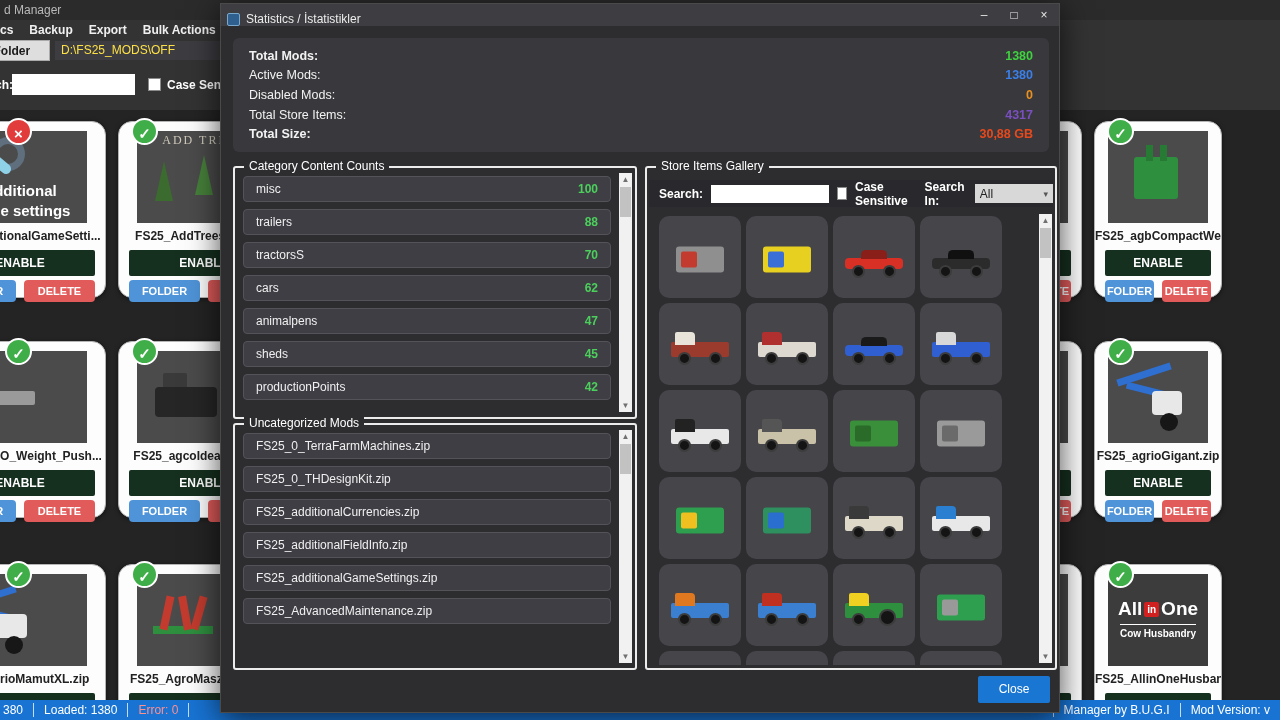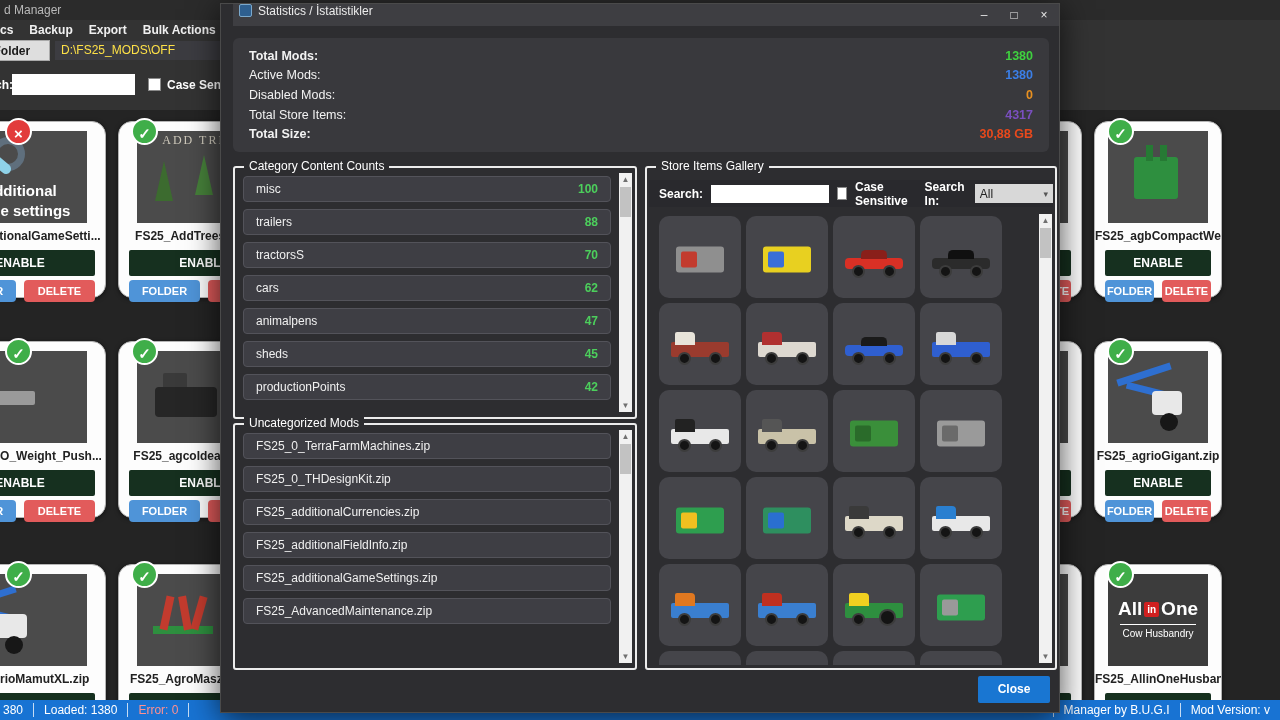--- a/index.html
+++ b/index.html
@@ -63,36 +63,36 @@
   .cult-r1,.cult-r2,.cult-r3 { position:absolute; width:8px; height:34px; background:#c23b2e; top:22px; }
   .cult-r1{left:26px;transform:rotate(12deg);} .cult-r2{left:44px;transform:rotate(-10deg);} .cult-r3{left:58px;transform:rotate(16deg);}
   .wgr-box { position:absolute; top:26px; left:26px; width:44px; height:42px; background:#2e8f3f; border-radius:3px; }
   .wgr-p1,.wgr-p2 { position:absolute; top:14px; width:7px; height:16px; background:#267a34; }
   .wgr-p1{left:38px;} .wgr-p2{left:52px;}
   .aio { background:#3c3c3c; }
   .aio-line1 { position:absolute; top:24px; left:0; right:0; display:flex; justify-content:center; align-items:center; gap:2px; }
   .aio-all,.aio-one { color:#fff; font-size:19px; font-weight:bold; }
   .aio-in { background:#d02020; color:#fff; font-size:10px; font-weight:bold; padding:2px 3px; border-radius:2px; }
   .aio-rule { position:absolute; top:50px; left:12px; right:12px; height:1px; background:#fff; }
-  .aio-sub { position:absolute; top:54px; left:0; right:0; text-align:center; color:#fff; font-size:10px; font-weight:normal; }
+  .aio-sub { position:absolute; top:54px; left:0; right:0; text-align:center; color:#fff; font-size:10px; font-weight:bold; }
 
   
   .statusbar { position:absolute; left:0; bottom:0; width:100%; height:20px; background:#1873d3;
     color:#fff; font-size:12px; display:flex; align-items:center; z-index:5; }
   .statusbar .seg { padding:0 10px; border-right:1px solid rgba(255,255,255,.75); line-height:14px; }
   .statusbar .seg.first { padding-left:3px; }
   .statusbar .seg.err { color:#ff9090; }
   .sb-right { margin-left:auto; display:flex; align-items:center; }
   .sb-right .seg { border-right:none; border-left:1px solid rgba(255,255,255,.75); }
 
   
   .dialog { position:absolute; left:220px; top:3px; width:840px; height:710px; background:#2d2d30;
     border:1px solid #4a4a4a; z-index:50; box-shadow:0 6px 30px rgba(0,0,0,.7); }
-  .dlg-titlebar { position:absolute; top:0; left:12px; right:0; height:22px; background:#3e3e42;
-    display:flex; align-items:flex-start; color:#ececec; font-size:12px; }
+  .dlg-titlebar { position:absolute; top:0; left:0; right:0; height:22px; background:#3e3e42;
+    display:flex; align-items:flex-end; color:#ececec; font-size:12px; }
   .dlg-icon { width:13px; height:13px; margin:0 6px 0 6px; background:#2e5f8f; border:1px solid #7aa8cc; border-radius:2px; }
   .dlg-controls { margin-left:auto; display:flex; }
   .dlg-controls span { width:30px; text-align:center; color:#e6e6e6; font-size:12px; cursor:pointer; line-height:22px; }
   .stats-panel { position:absolute; left:12px; top:34px; width:816px; height:114px; background:#39393d;
     border-radius:6px; padding:8px 16px; display:flex; flex-direction:column; justify-content:space-around; }
   .stat-row { display:flex; justify-content:space-between; font-size:12.5px; color:#f2f2f2; }
   .stat-row .lbl.bold { font-weight:bold; }
   .stat-row .val { font-weight:bold; }
 
   .grp { position:absolute; border:2px solid #ececec; border-radius:3px; }
@@ -125,21 +125,21 @@
   .veh .cab { position:absolute; bottom:20px; left:4px; width:20px; height:13px; border-radius:2px 4px 0 0; }
   .veh.car .body { height:11px; bottom:9px; border-radius:4px; }
   .veh.car .cab { left:16px; width:26px; height:9px; bottom:19px; border-radius:5px 5px 0 0; }
   .veh .wh { position:absolute; bottom:0; width:13px; height:13px; border-radius:50%; background:#141414; border:2px solid #3c3c3c; }
   .veh .wh.w1 { left:7px; } .veh .wh.w2 { right:7px; }
   .veh.tractor .wh.w2 { width:17px; height:17px; }
   .imp { position:absolute; left:50%; top:50%; transform:translate(-50%,-40%); width:48px; height:26px; border-radius:3px; }
   .imp .acc { position:absolute; left:5px; top:5px; width:16px; height:16px; border-radius:2px; }
 
   .btn-close { position:absolute; left:757px; top:672px; width:72px; height:27px; background:#1976d2;
-    color:#fff; font-size:12px; text-align:center; line-height:27px; border-radius:2px; cursor:pointer;font-weight:bold; }
+    color:#fff; font-size:12px; text-align:center; line-height:27px; border-radius:2px; cursor:pointer; }
 </style>
 </head>
 <body>
 
 <div class="screen">
 
   <div class="bg-titlebar">d Manager</div>
   <div class="bg-menubar" id="menubar">
       <span>cs</span>
       <span>Backup</span>

